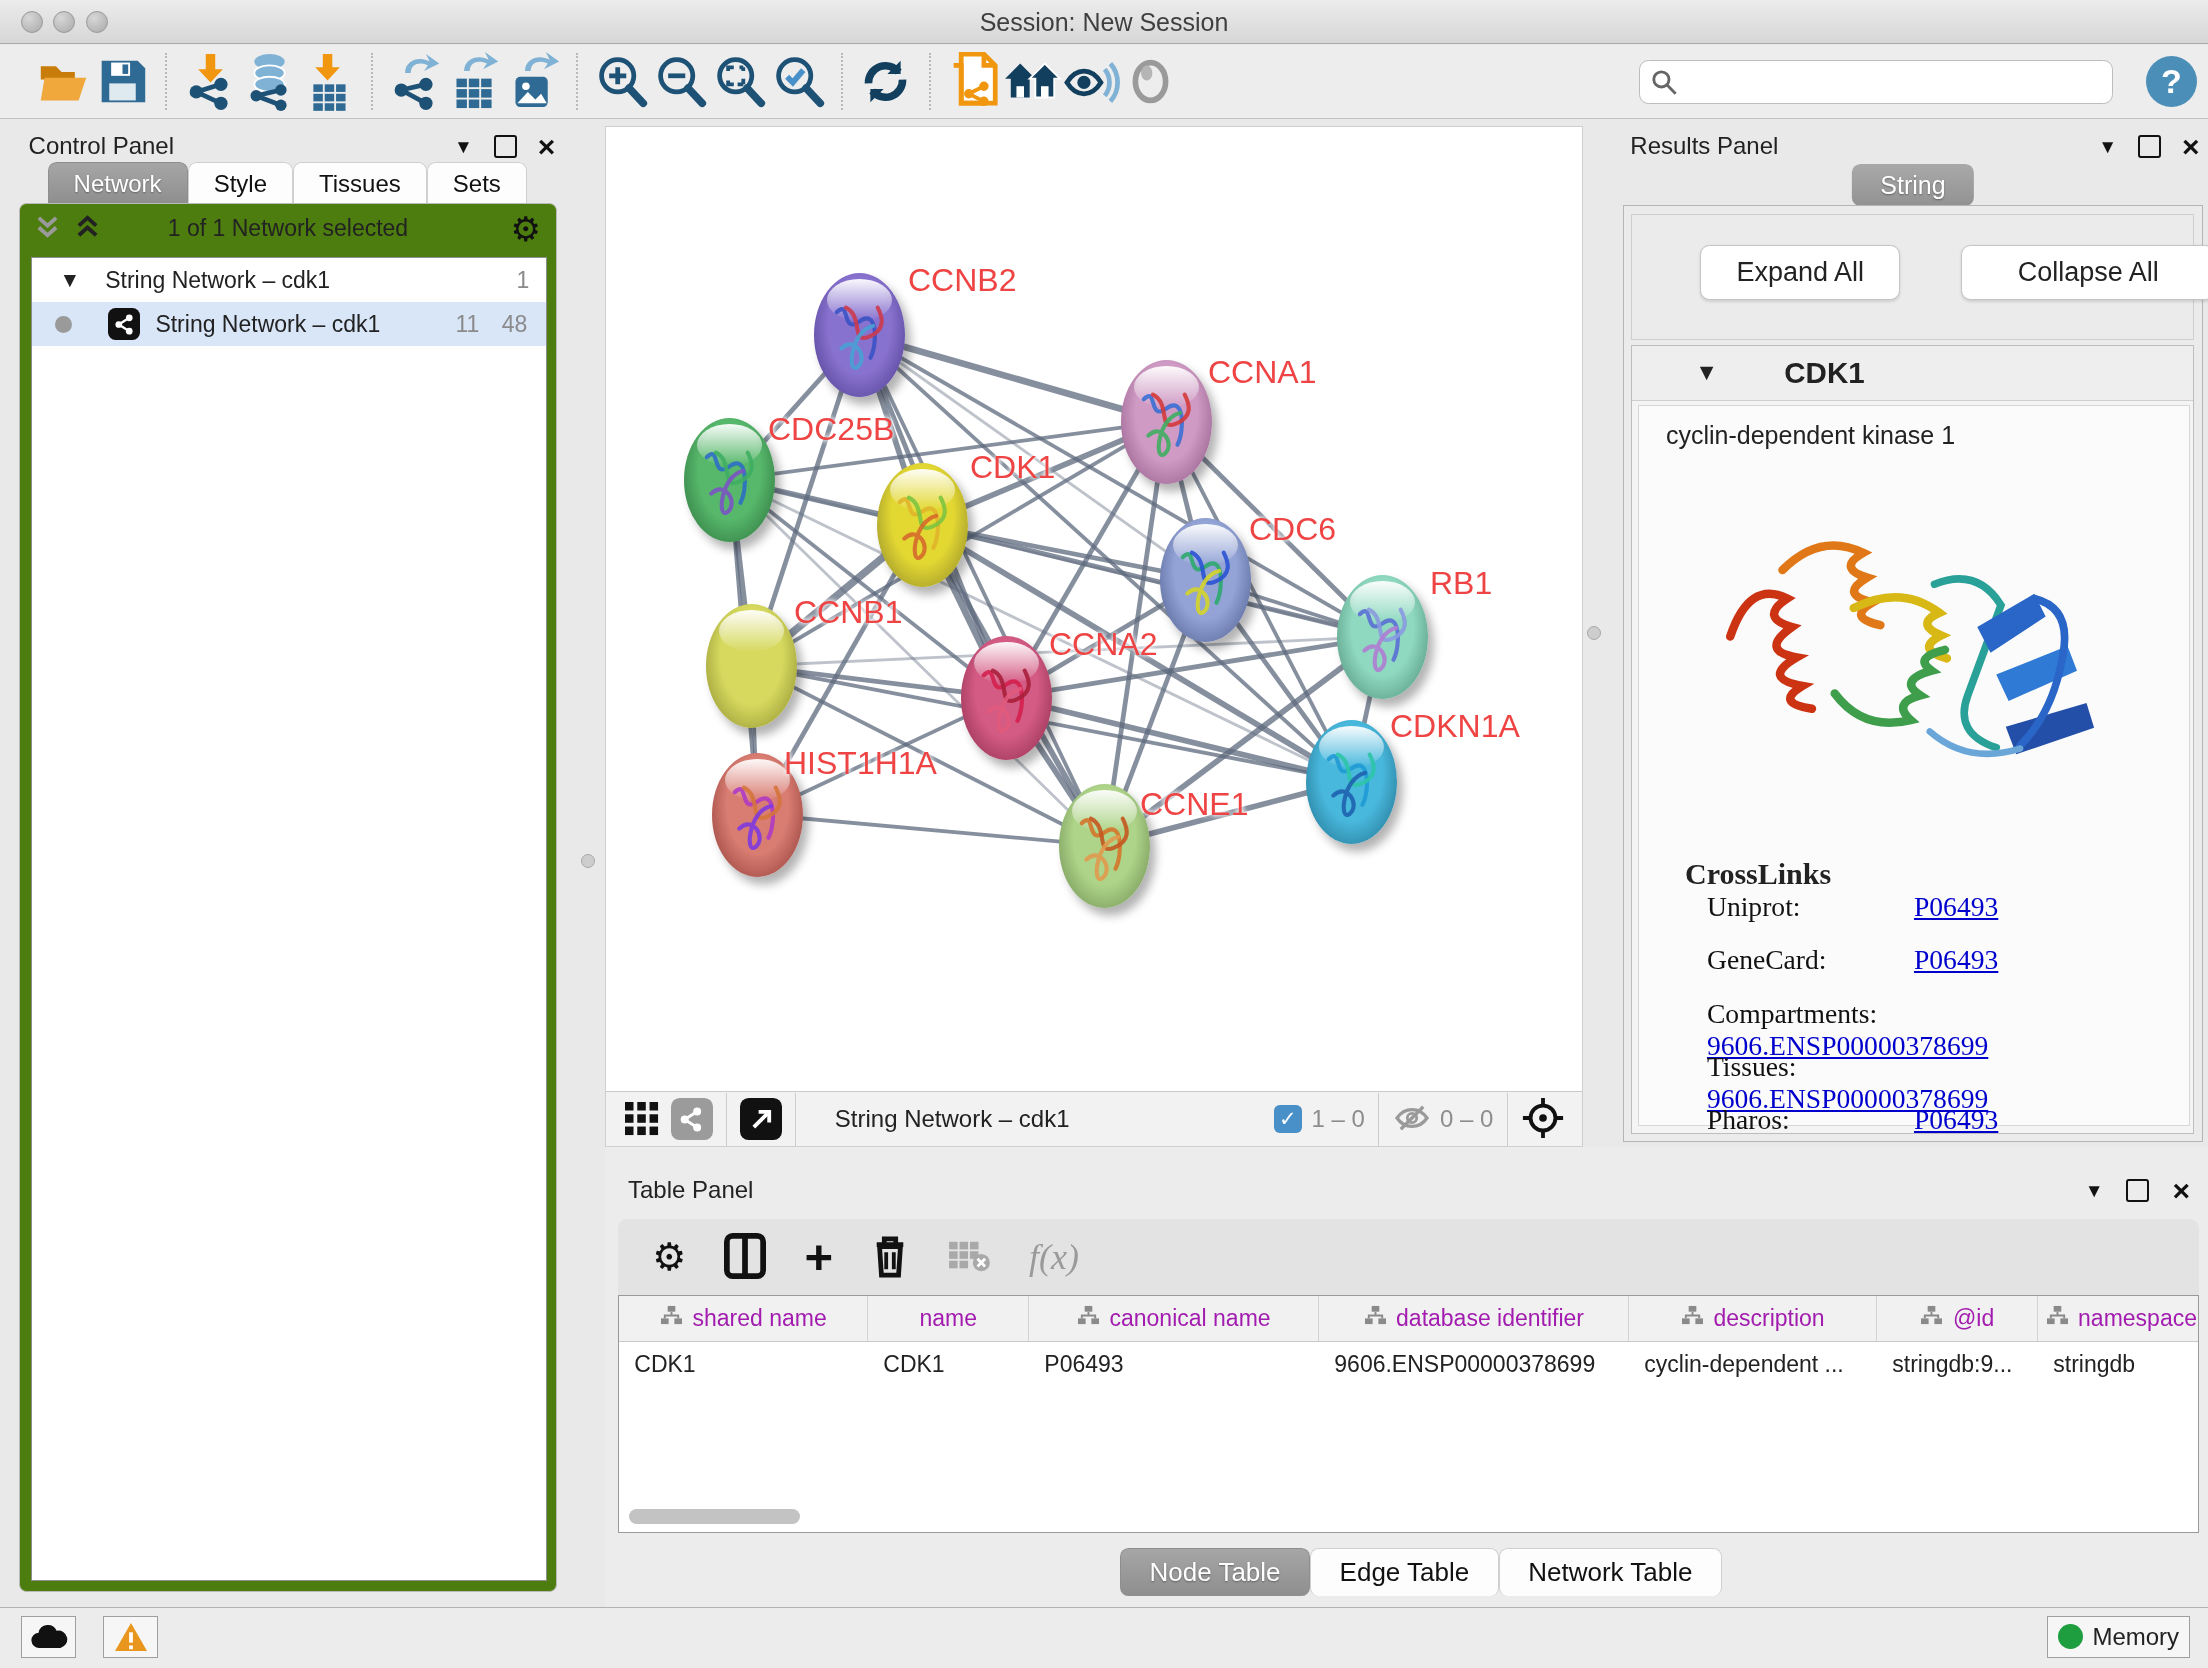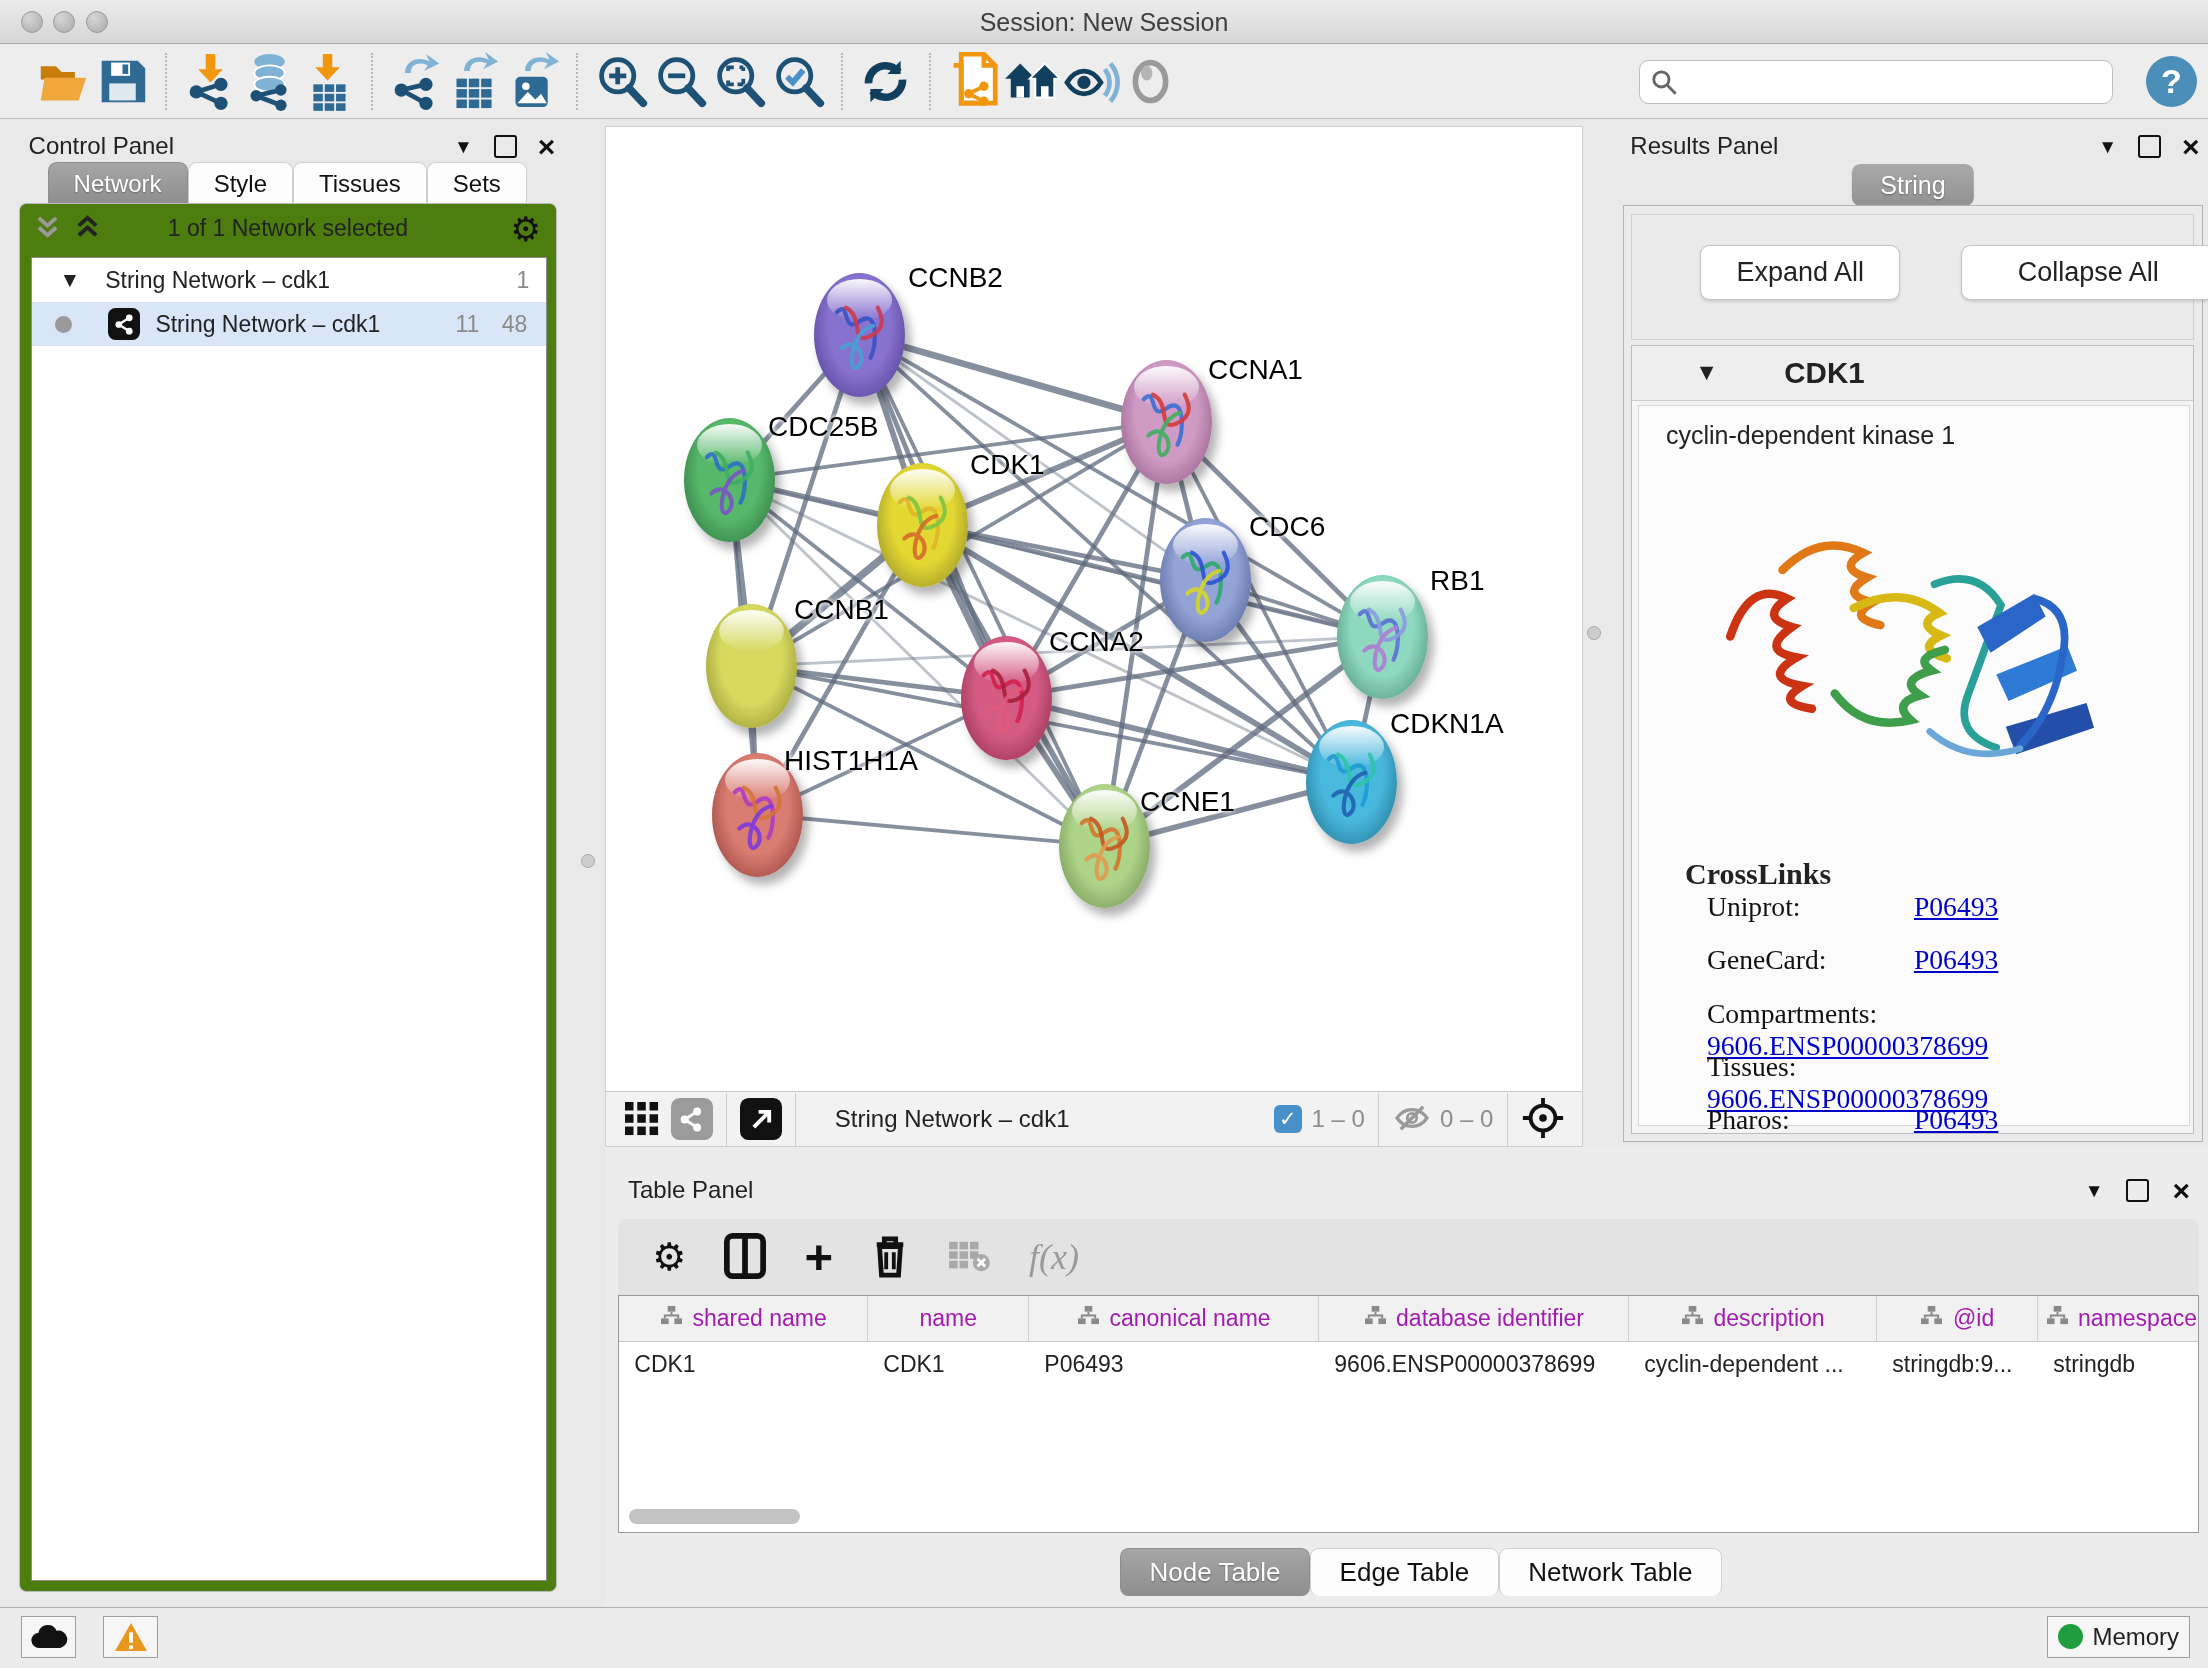--- a/index.html
+++ b/index.html
@@ -62,21 +62,21 @@
   
   .handle-dot { position:absolute; width:14.3px; height:14.3px; border-radius:50%; background:#cdcdcd; border:1px solid #a8a8a8; }
 
   
   #network-view { position:absolute; left:605px; top:126px; width:978px; height:1021px; background:#fff; border:1px solid #cfcfcf; }
   #net-canvas { position:absolute; left:0; top:0; }
   .node { position:absolute; width:91px; height:124px; border-radius:50%;
     box-shadow:5.7px 7.6px 9.5px rgba(0,0,0,.30); }
   .node-gloss { position:absolute; left:14%; top:5%; width:72%; height:34%; border-radius:50%;
     background:linear-gradient(rgba(255,255,255,.95), rgba(255,255,255,0)); }
-  .node-label { position:absolute; font-size:28px; color:#000000; white-space:nowrap;
+  .node-label { position:absolute; font-size:32px; color:#ef4444; white-space:nowrap;
     text-shadow:0 0 4.8px #fff, 0 0 4.8px #fff; }
   #net-bar { position:absolute; left:0; bottom:0; width:100%; height:55px; background:#f2f2f2;
     border-top:1px solid #c9c9c9; display:flex; align-items:center; }
   .nb-sep { width:0; height:53px; border-left:1px solid #cccccc; margin:0 13.3px; }
   #net-name { font-size:24px; color:#222; margin-left:25px; flex:1 0 auto; }
   .nb-cnt { font-size:24px; color:#8d8d8d; margin-left:9.5px; }
   #nb-check { width:28.5px; height:28.5px; background:#4a90c8; border-radius:5.7px; color:#fff; font-size:21px;
     display:flex; align-items:center; justify-content:center; margin-left:17px; }
   .icon-sq { width:42px; height:42px; border-radius:8.6px; display:flex; align-items:center; justify-content:center; }
 

